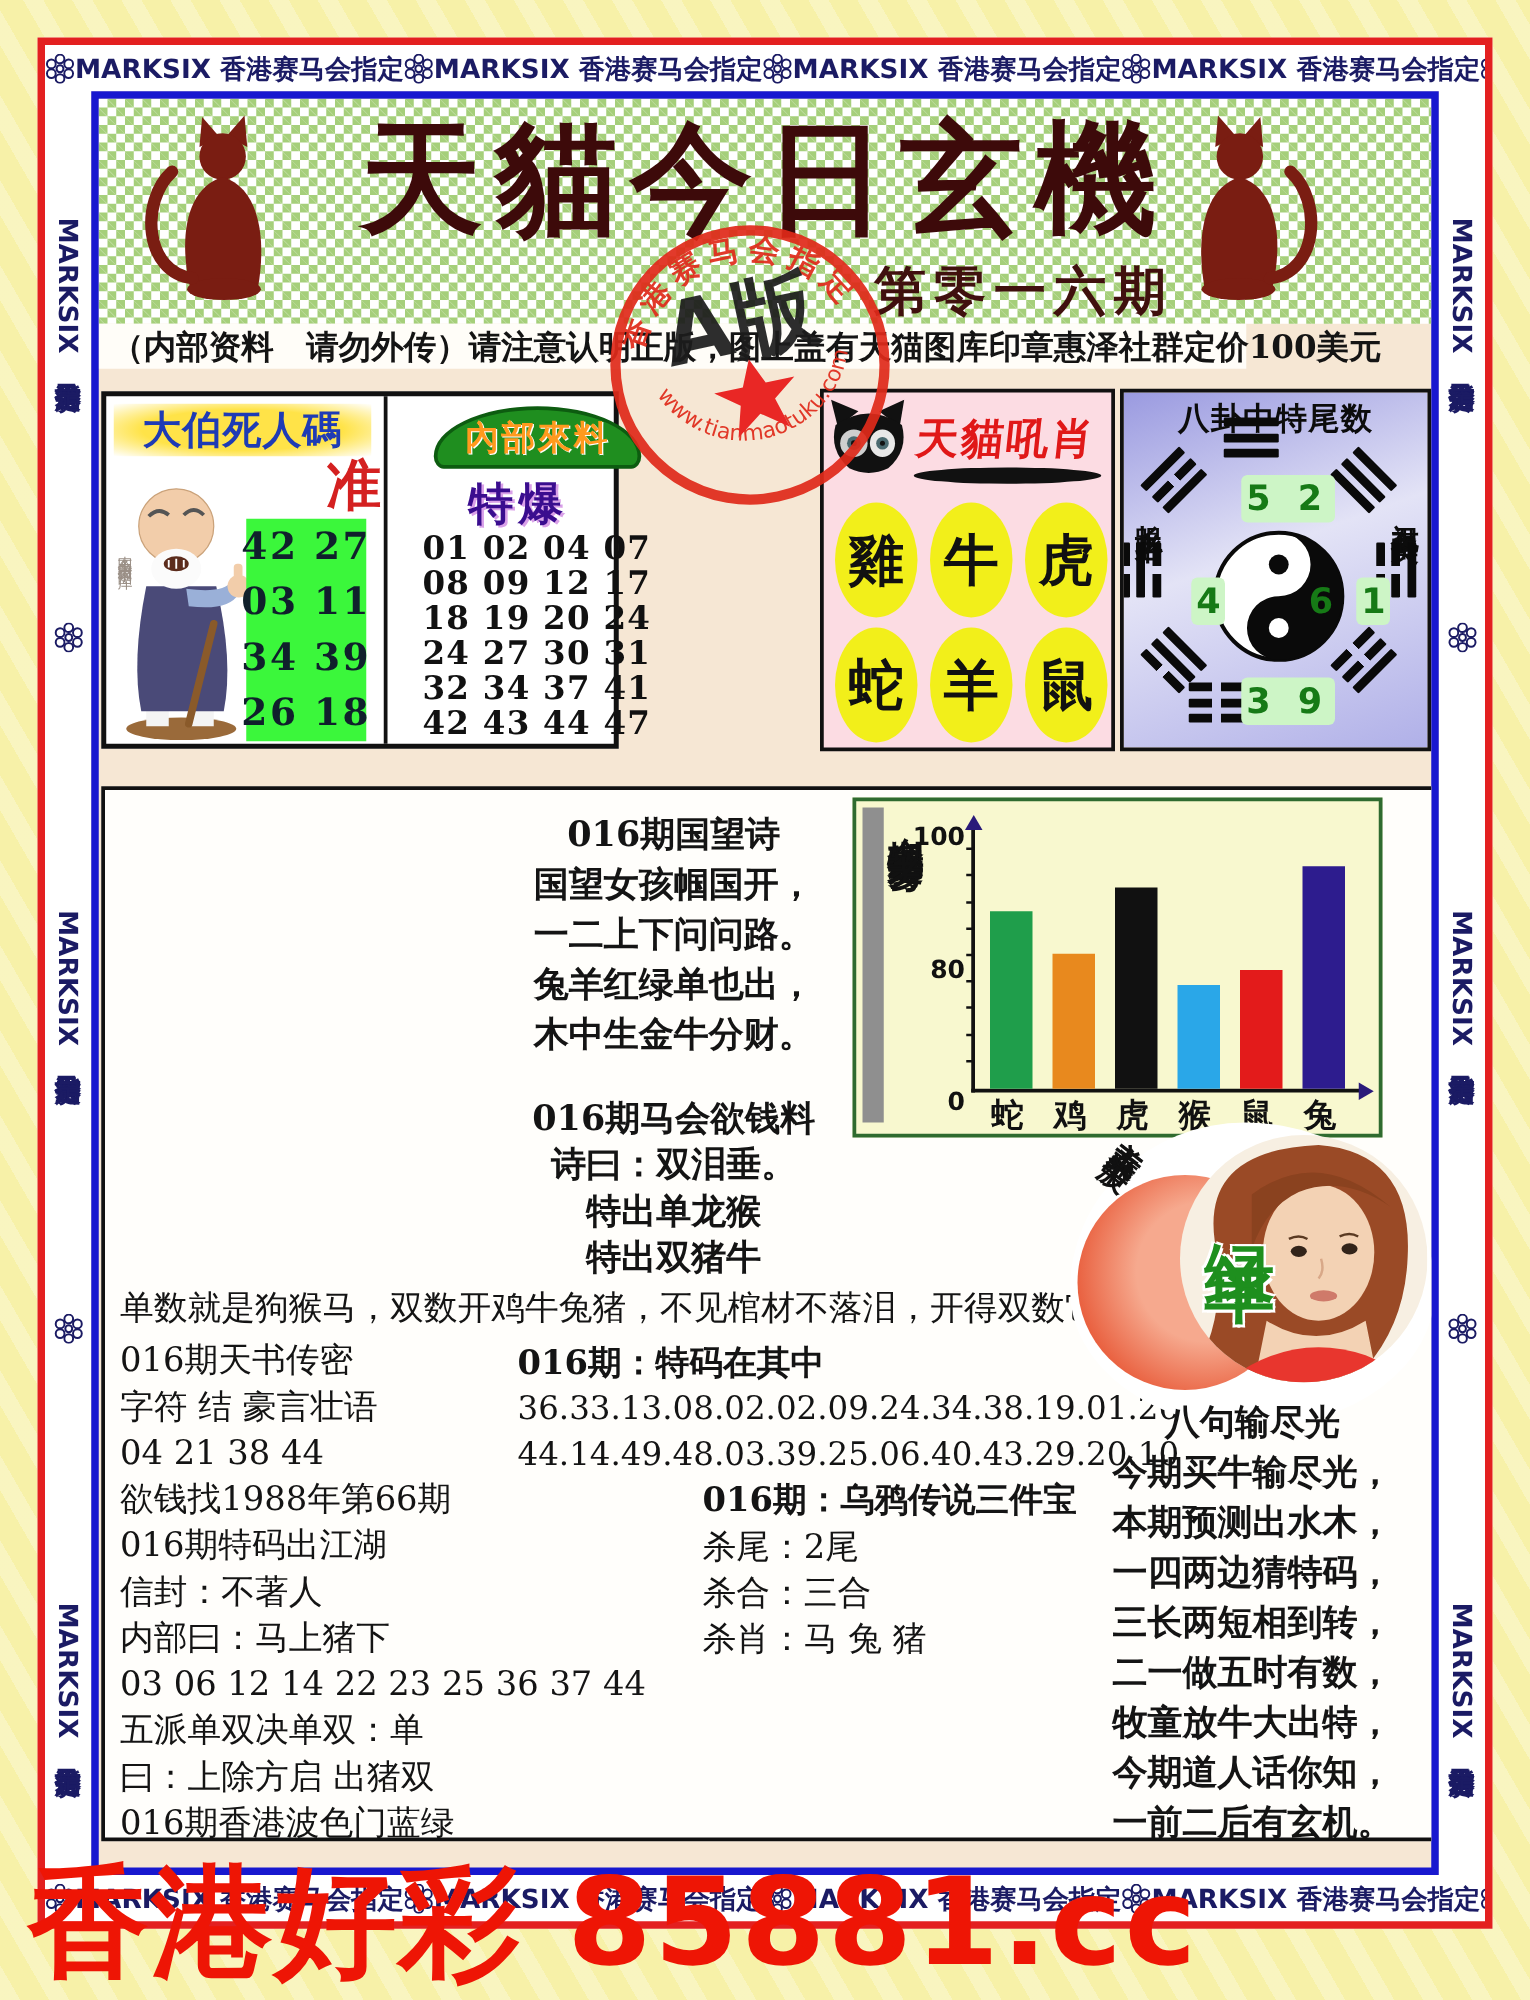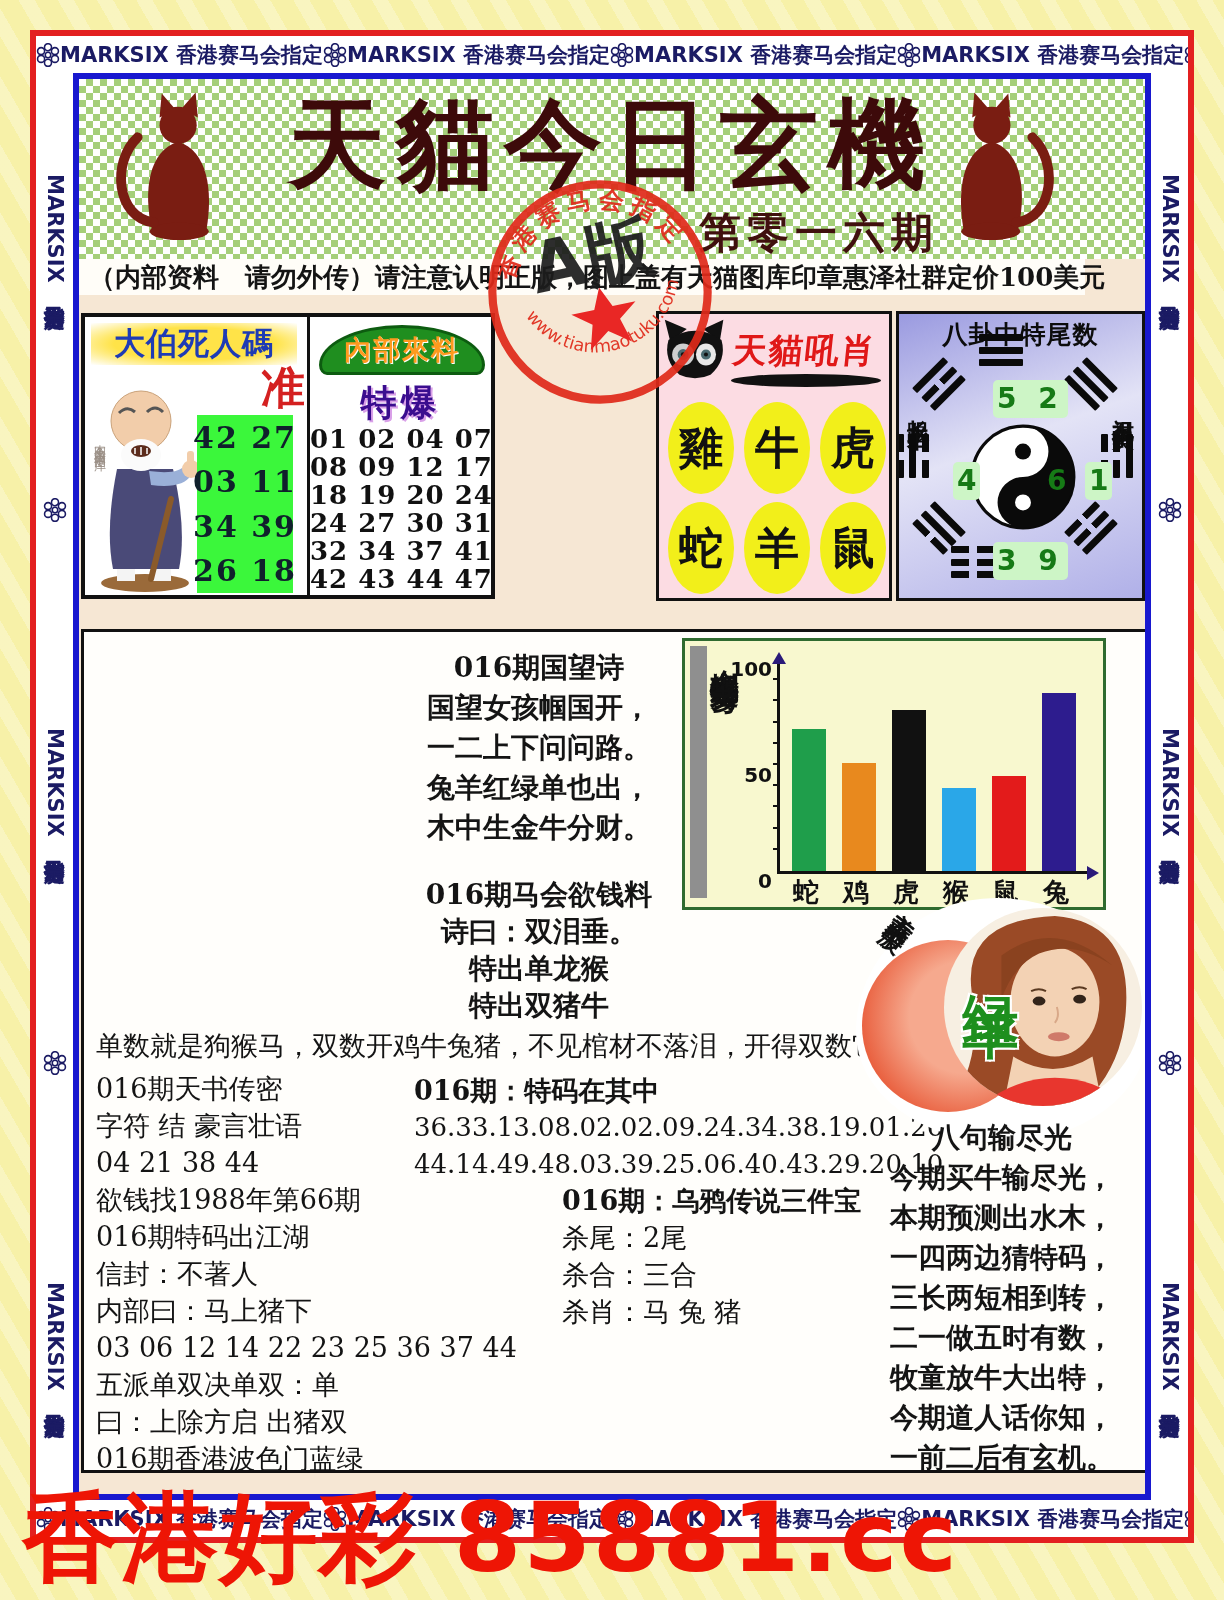--- a/index.html
+++ b/index.html
@@ -32,40 +32,40 @@
     font-family:"DejaVu Serif",serif;font-weight:bold;font-size:98px;line-height:1.2;
     color:#3d0a0a;letter-spacing:10px;white-space:nowrap;}
   .issue{position:absolute;left:620px;top:126px;font-family:"DejaVu Serif",serif;
     font-weight:bold;font-size:42px;color:#40100e;letter-spacing:6px;}
   .cat-svg{position:absolute;top:8px;width:128px;height:164px;}
   .cat-left{left:22px;}
   .cat-right{left:862px;transform:scaleX(-1);}
   .stamp{position:absolute;left:404px;top:96px;width:234px;height:234px;z-index:6;
     transform:rotate(-12deg);opacity:.92;}
   
-  .subtitle-row{position:absolute;left:0;top:180px;width:1006px;height:36px;background:#fffdf8;
+  .subtitle-row{position:absolute;left:0;top:180px;width:918px;height:36px;background:#fffdf8;
     display:flex;align-items:center;justify-content:space-between;padding:0 10px;box-sizing:border-box;
     font-family:"DejaVu Serif",serif;font-weight:bold;font-size:26px;color:#141414;white-space:nowrap;}
   
   .panel{position:absolute;box-sizing:border-box;}
   .panel-death{left:2px;top:234px;width:414px;height:286px;border:4px solid #111;background:#fff;display:flex;}
   .death-left{position:relative;width:222px;height:100%;border-right:3px solid #111;}
   .death-title{position:absolute;left:6px;top:6px;width:206px;text-align:center;
     font-weight:bold;font-size:31px;color:#1e3bb5;letter-spacing:1px;
     background:radial-gradient(ellipse at center,#ffe348 55%,rgba(255,227,72,0) 100%);}
   .death-sure{position:absolute;left:176px;top:42px;font-family:"DejaVu Serif",serif;
     font-weight:bold;font-size:44px;color:#d42020;}
   .man-svg{position:absolute;left:2px;top:62px;width:118px;height:214px;}
   .man-caption{position:absolute;left:6px;top:118px;writing-mode:vertical-rl;
     font-size:12px;color:#9a8f86;letter-spacing:2px;}
   .green-box{position:absolute;left:112px;top:98px;width:96px;height:178px;background:#3bf73b;
     display:flex;flex-direction:column;justify-content:space-around;align-items:center;}
   .green-box .num-row{font-family:"DejaVu Serif",serif;font-weight:bold;font-size:30px;color:#10202c;
     letter-spacing:2px;white-space:nowrap;}
-  .death-right{position:relative;flex:1;height:100%;}
+  .death-right{position:relative;flex:1;height:100%;margin-left:28px;}
   .inside-banner{position:absolute;left:9px;top:8px;width:166px;height:50px;background:#1f8e1f;
     border:3px solid #0d5c10;border-radius:50% 50% 8px 8px / 80% 80% 10px 10px;box-sizing:border-box;
     display:flex;align-items:center;justify-content:center;
     font-weight:bold;font-size:27px;color:#ff9a1e;letter-spacing:2px;text-shadow:1px 1px 0 #fff;}
   .inside-sub{position:absolute;left:0;top:62px;width:100%;text-align:center;
     font-weight:bold;font-size:36px;color:#3a0d8f;letter-spacing:4px;text-shadow:2px 2px 0 #d9a0e8;}
   .inside-rows{position:absolute;left:0;top:108px;width:100%;text-align:center;
     font-family:"DejaVu Serif",serif;font-weight:bold;font-size:26px;color:#111;line-height:28px;
     letter-spacing:1px;white-space:nowrap;}
   .panel-wave{left:437px;top:254px;width:124px;height:268px;border:4px solid #111;background:#d9d9d9;}
@@ -463,21 +463,21 @@
                     <div class="bar" style="height: 83px; background: rgb(42, 167, 232);"></div>
                   </div>
                   <div class="bar-col">
                     <div class="bar" style="height: 95px; background: rgb(227, 27, 27);"></div>
                   </div>
                   <div class="bar-col">
                     <div class="bar" style="height: 178px; background: rgb(45, 28, 142);"></div>
                   </div>
                 </div>
             <div class="ytick" style="bottom: -10px;">0</div>
-                <div class="ytick" style="bottom: 96px;">50</div>
+                <div class="ytick" style="bottom: 96px;">80</div>
                 <div class="ytick" style="bottom: 202px;">100</div>
                 <div class="mtick" style="bottom: 21.2px;"></div>
                 <div class="mtick" style="bottom: 42.4px;"></div>
                 <div class="mtick" style="bottom: 63.6px;"></div>
                 <div class="mtick" style="bottom: 84.8px;"></div>
                 <div class="mtick" style="bottom: 106px;"></div>
                 <div class="mtick" style="bottom: 127.2px;"></div>
                 <div class="mtick" style="bottom: 148.4px;"></div>
                 <div class="mtick" style="bottom: 169.6px;"></div>
                 <div class="mtick" style="bottom: 190.8px;"></div>

